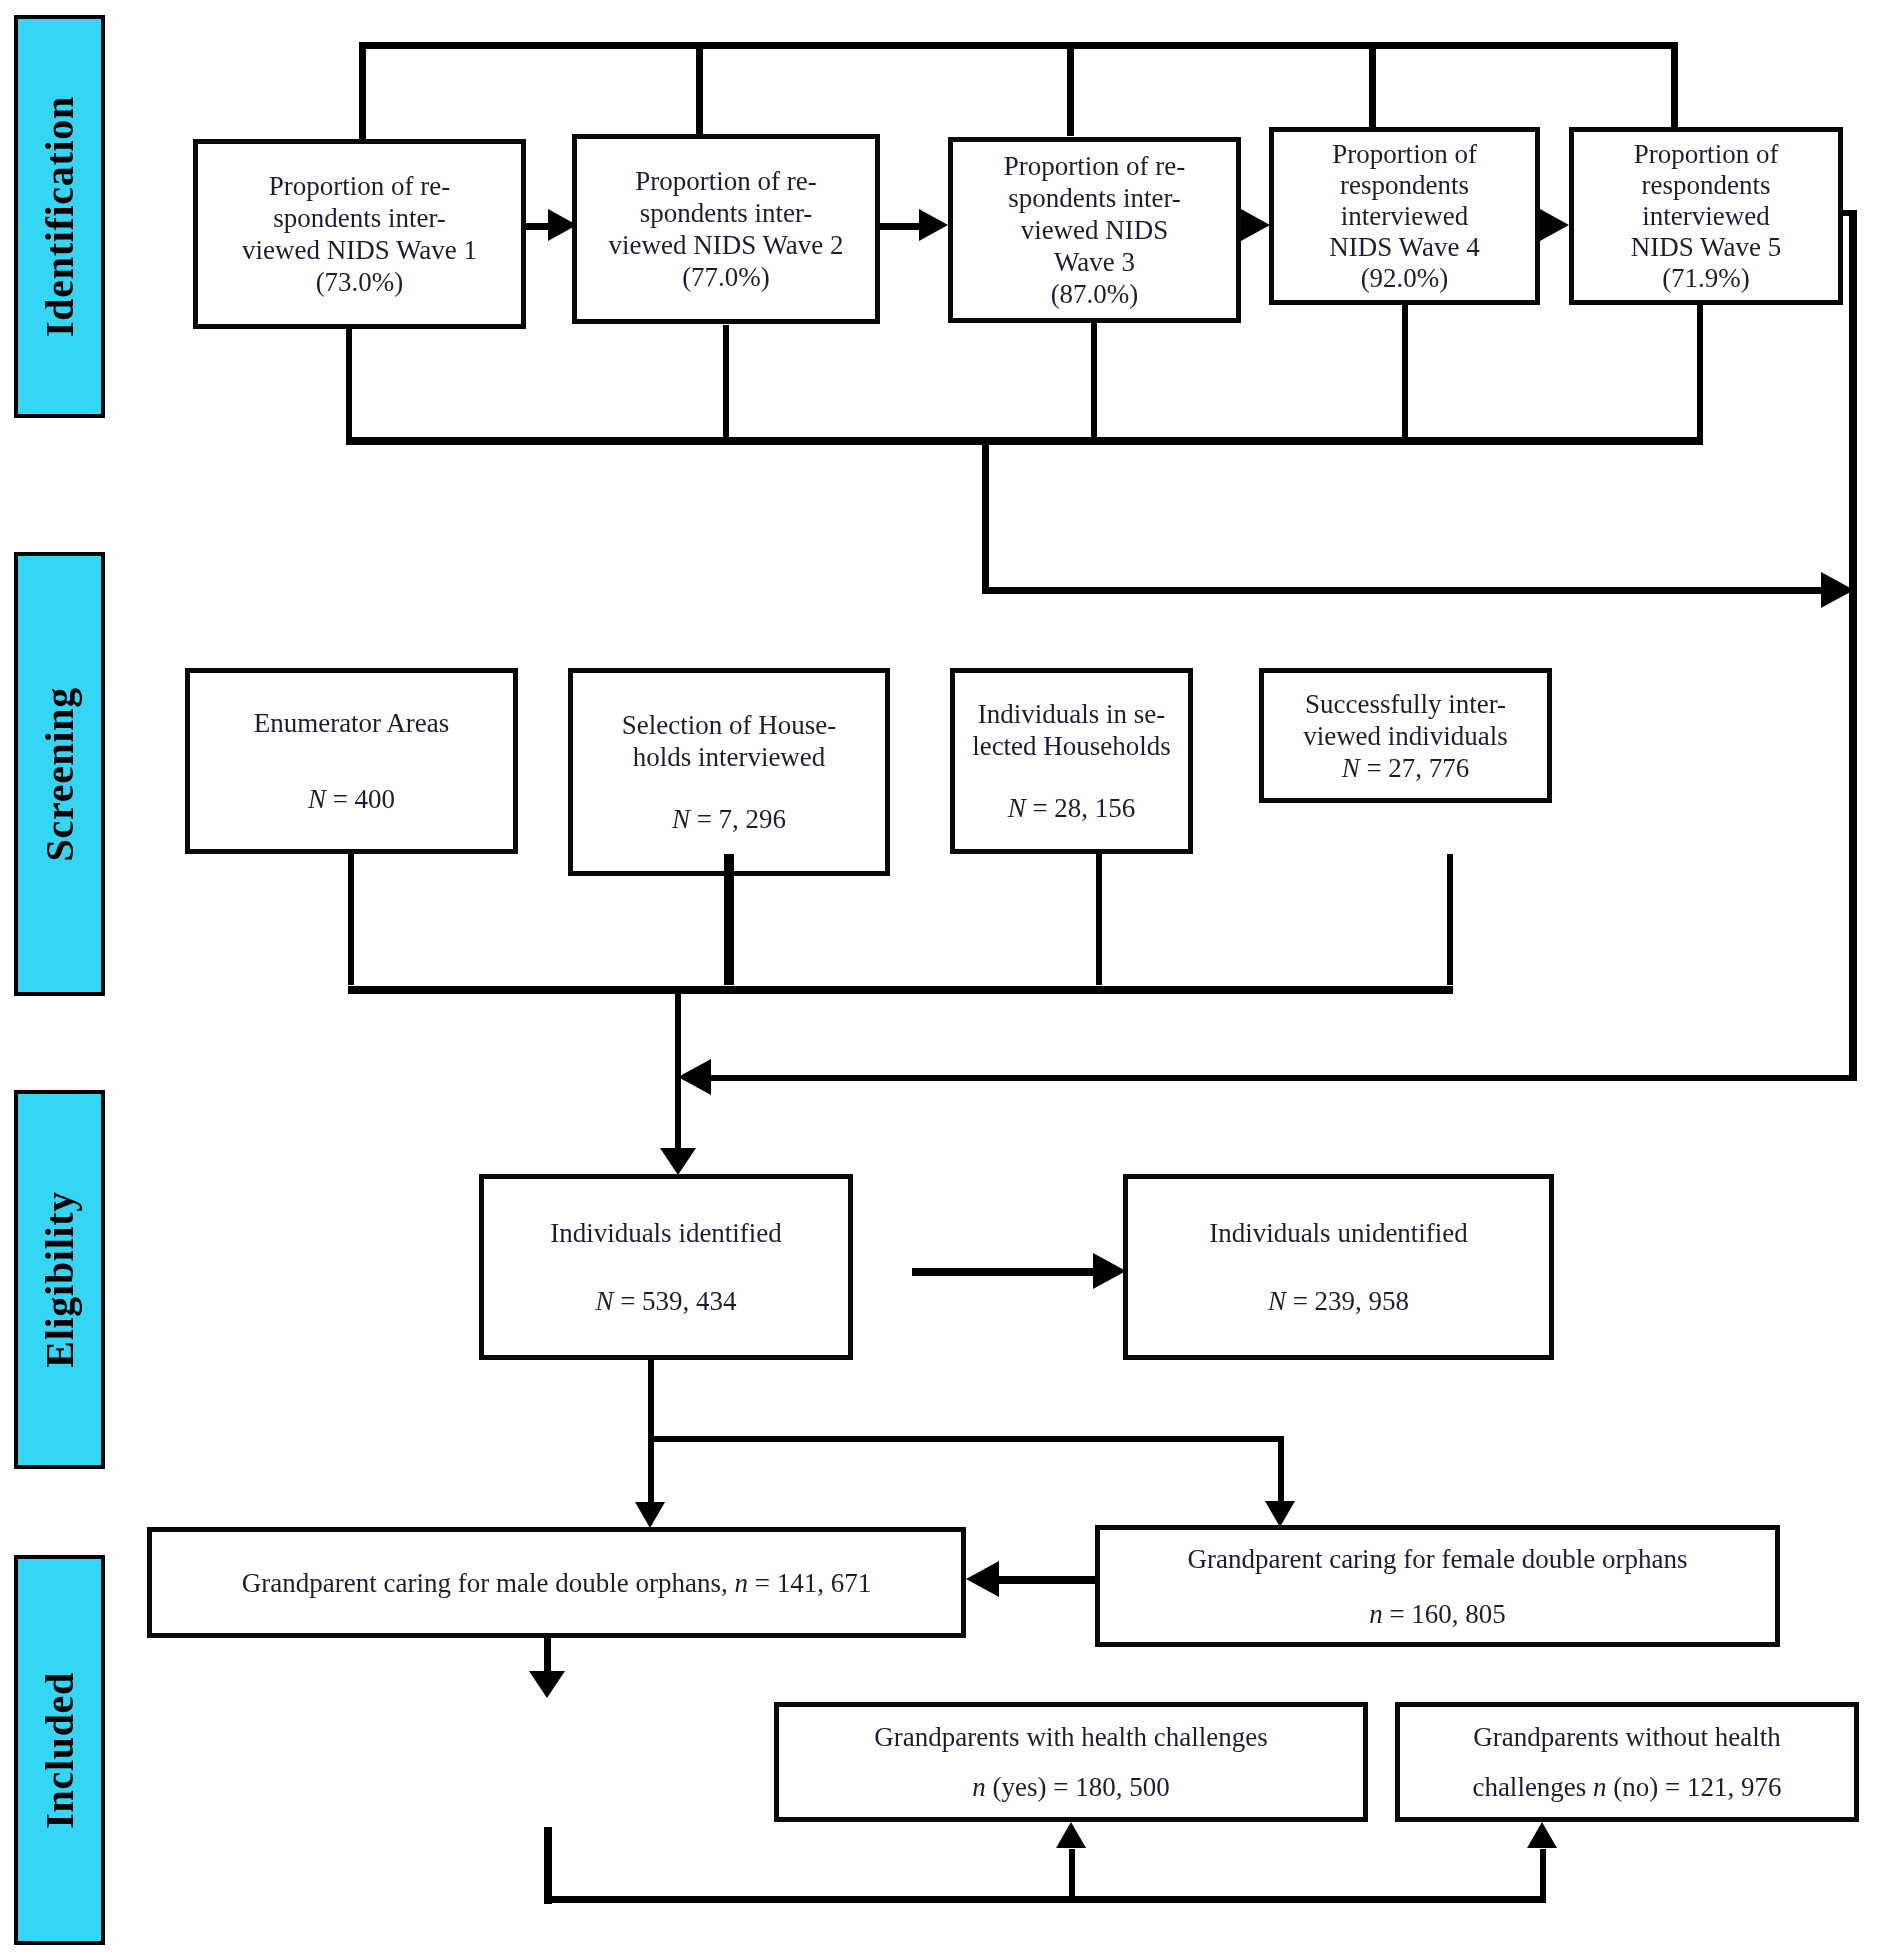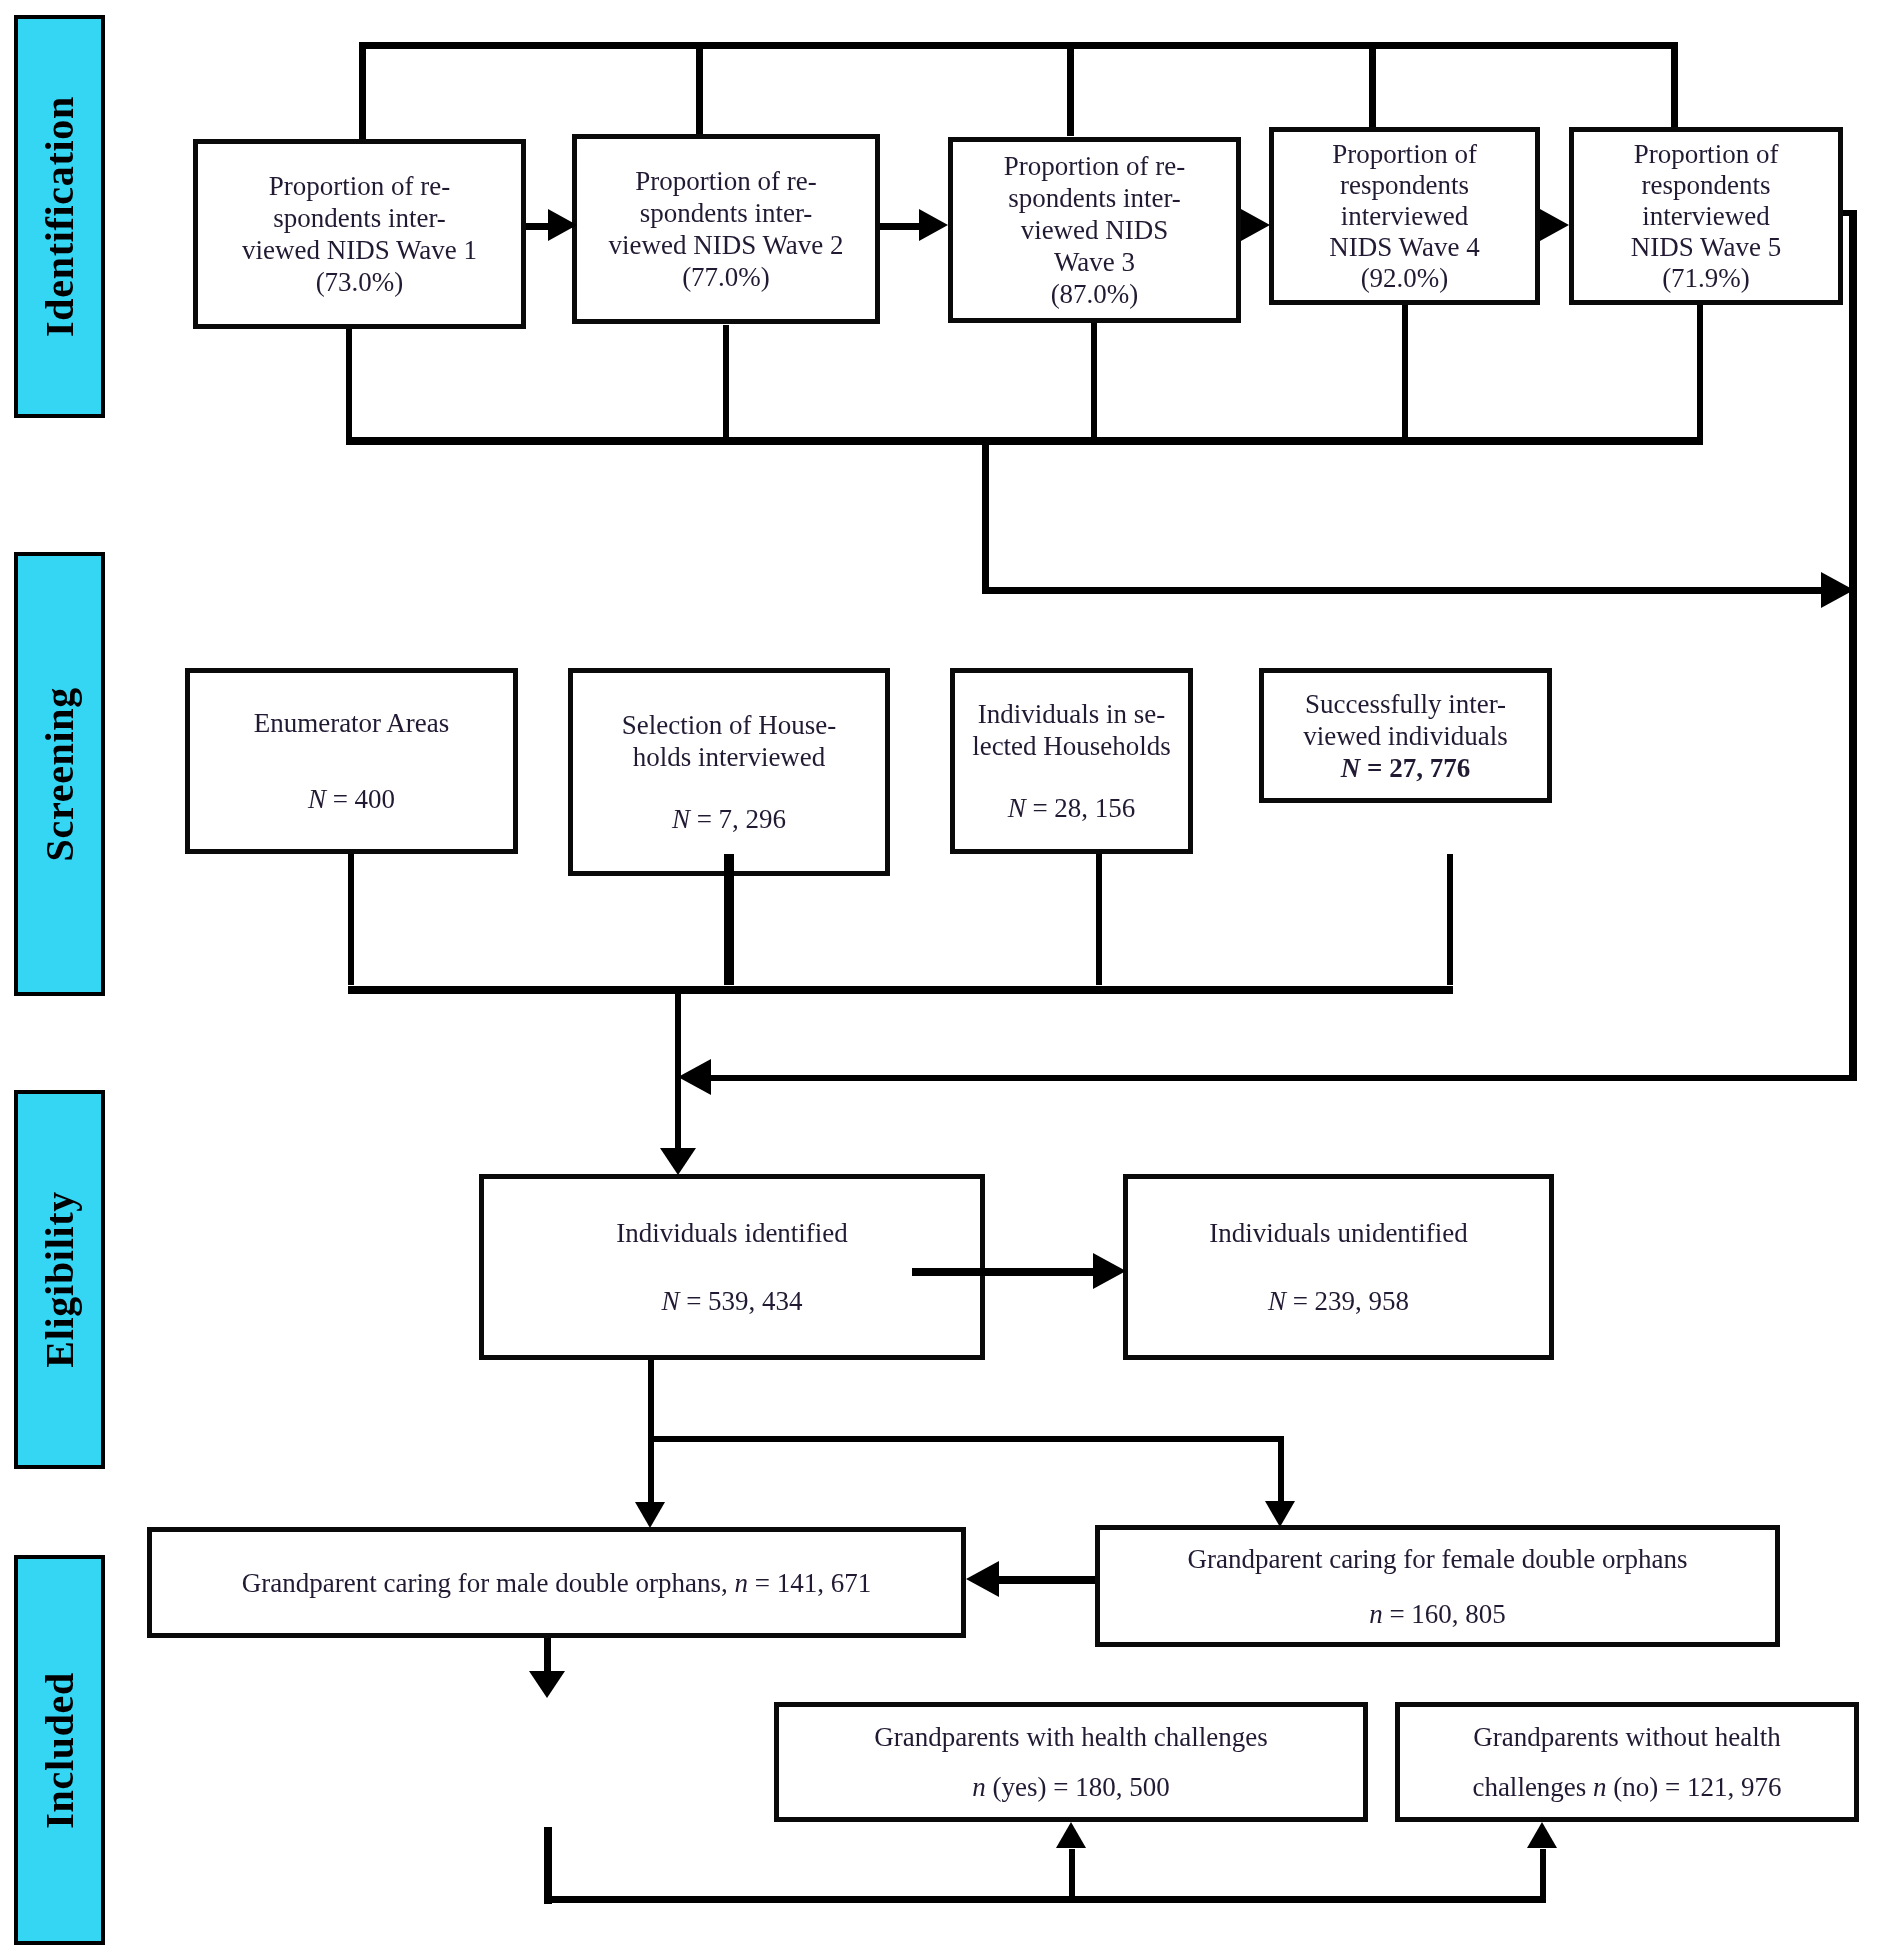--- a/index.html
+++ b/index.html
@@ -94,24 +94,24 @@
       <div class="bline" style="margin-top: 30px;"><em>N</em><span> = 7, 296</span></div>
     </div>
   <div class="fbox" style="left:950px;top:668px;width:243px;height:186px;">
       <div class="bline">Individuals in se-</div>
       <div class="bline">lected Households</div>
       <div class="bline" style="margin-top: 30px;"><em>N</em><span> = 28, 156</span></div>
     </div>
   <div class="fbox" style="left:1259px;top:668px;width:293px;height:135px;">
       <div class="bline">Successfully inter-</div>
       <div class="bline">viewed individuals</div>
-      <div class="bline" style=" font-weight: bold;"><em>N</em><span> = 27, 776</span></div>
+      <div class="bline" style=""><em>N</em><span> = 27, 776</span></div>
     </div>
 
-  <div class="fbox" style="left:479px;top:1174px;width:506px;height:186px;">
+  <div class="fbox" style="left:479px;top:1174px;width:374px;height:186px;">
       <div class="bline">Individuals identified</div>
       <div class="bline" style="margin-top: 36px;"><em>N</em><span> = 539, 434</span></div>
     </div>
   <div class="fbox" style="left:1123px;top:1174px;width:431px;height:186px;">
       <div class="bline">Individuals unidentified</div>
       <div class="bline" style="margin-top: 36px;"><em>N</em><span> = 239, 958</span></div>
     </div>
 
   <div class="fbox" style="left:147px;top:1527px;width:819px;height:111px;">
       <div class="bline"><span>Grandparent caring for male double orphans, </span><em>n</em><span> = 141, 671</span></div>

